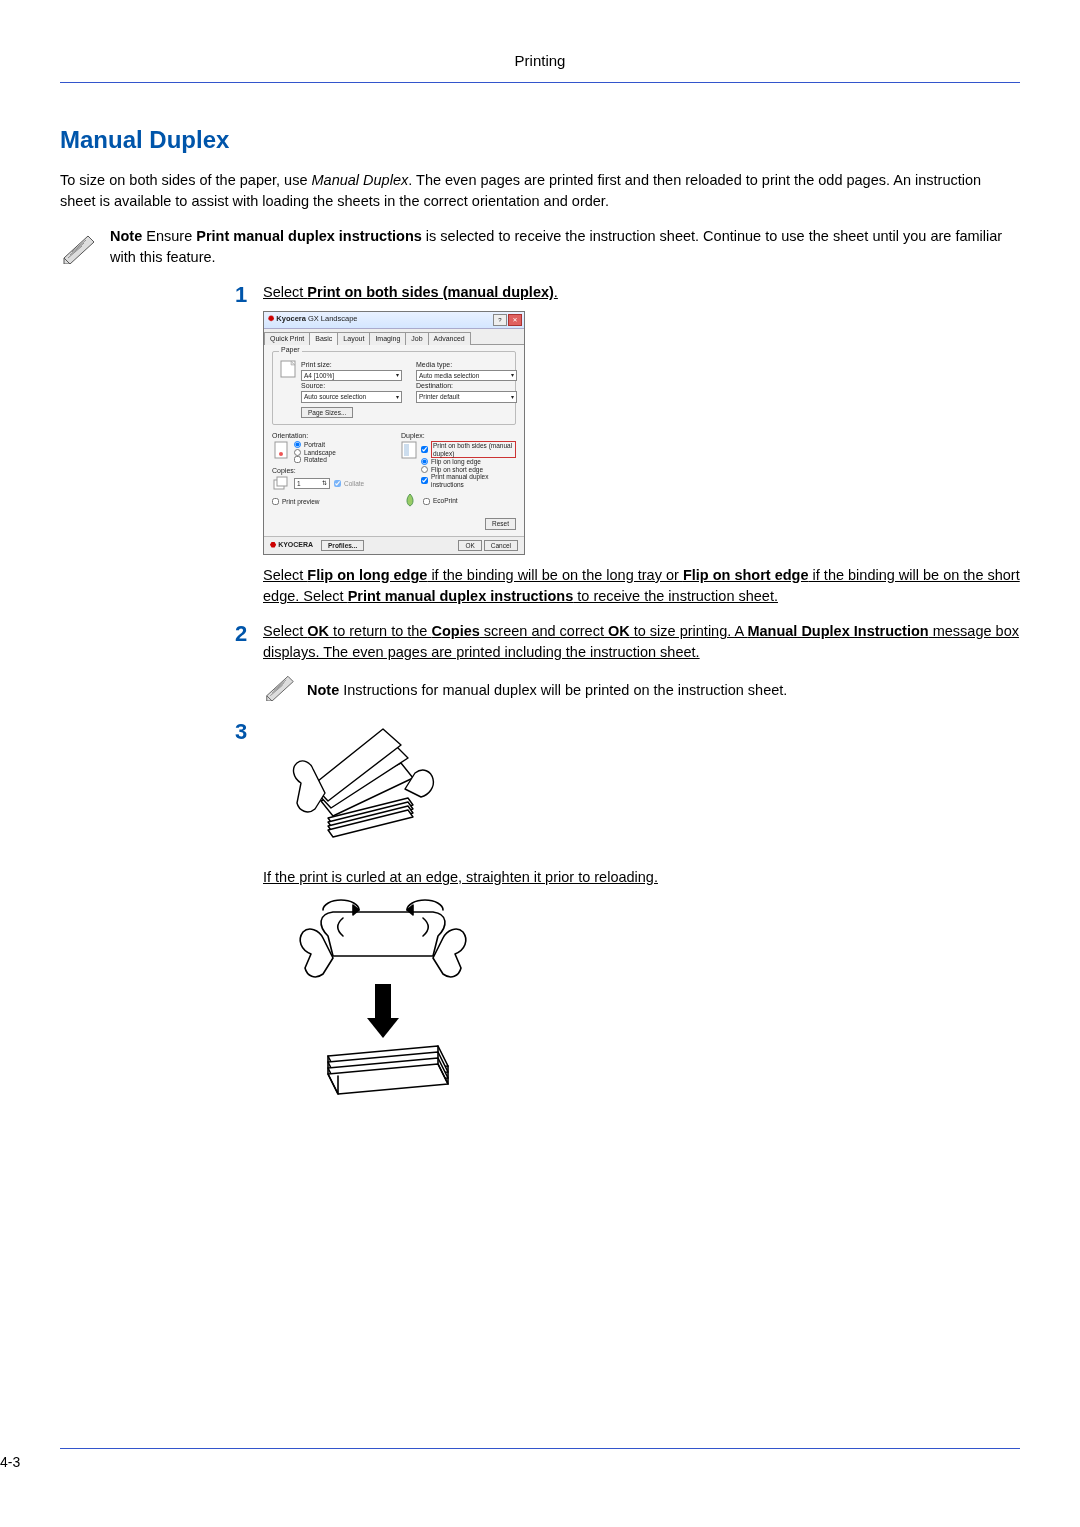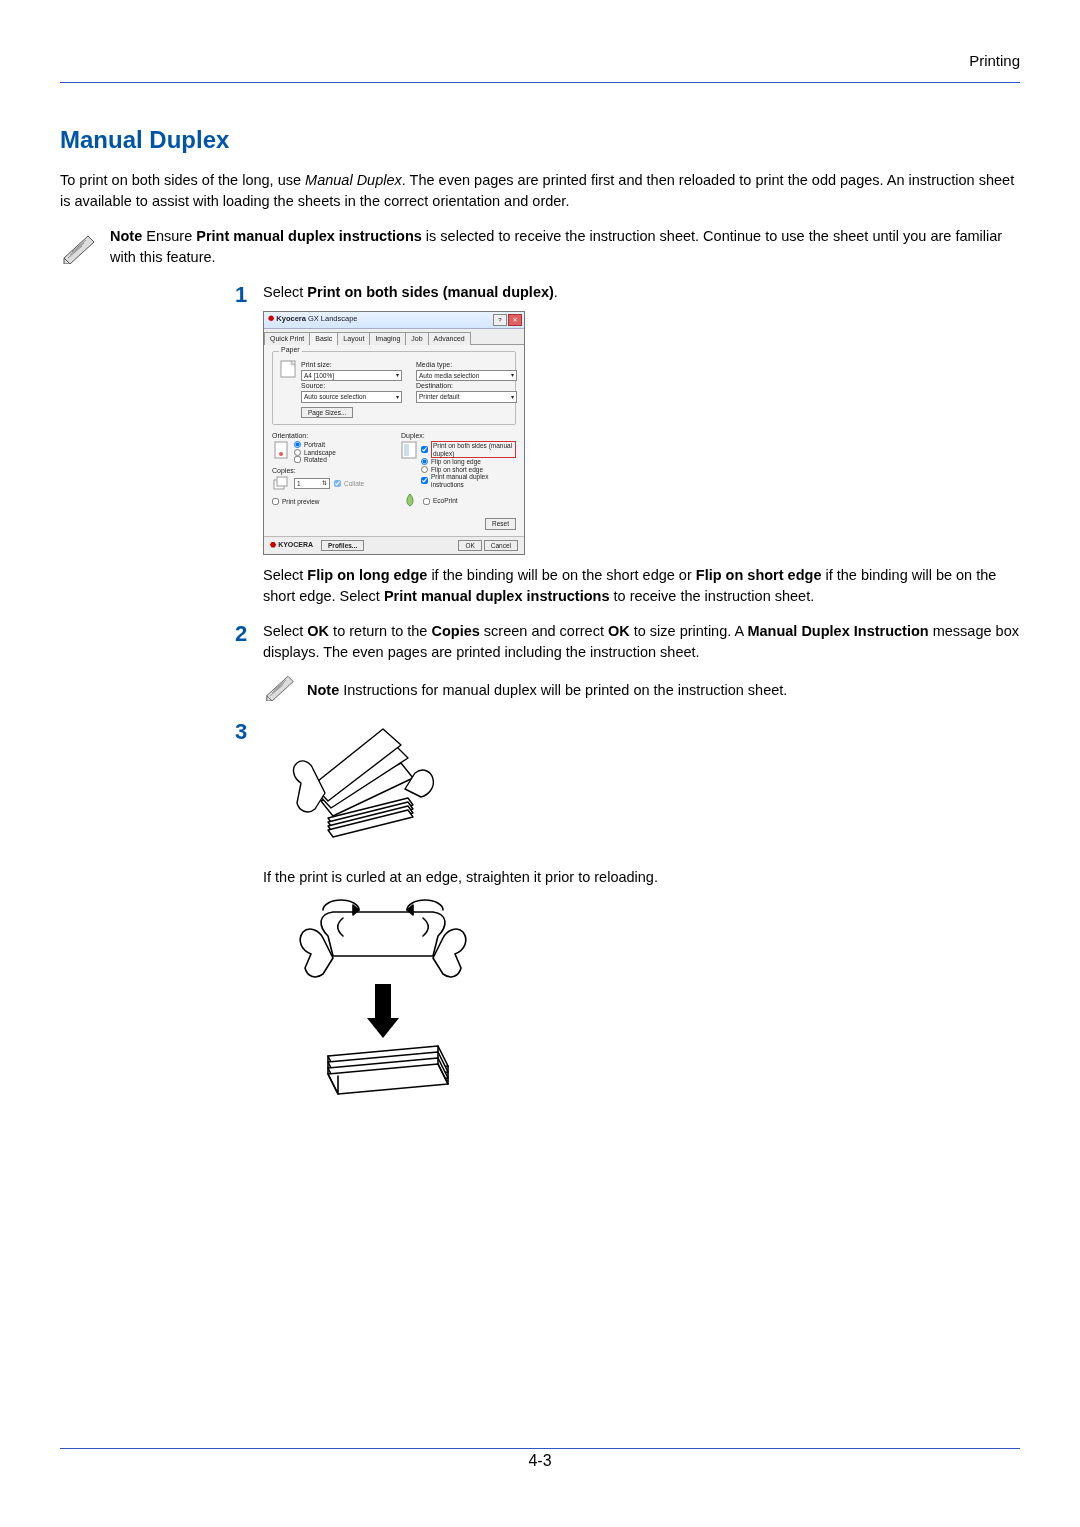--- a/index.html
+++ b/index.html
@@ -13,21 +13,21 @@
   }
   .page {
     width: 1080px;
     margin: 0 auto;
     padding: 50px 60px 40px 60px;
     box-sizing: border-box;
     position: relative;
     min-height: 1527px;
   }
   .section-tab {
-    text-align: right;
+    text-align: center;
     font-size: 15px;
     margin-bottom: 10px;
   }
   hr.rule {
     border: none;
     border-top: 1px solid #3355cc;
     margin: 0;
   }
   h2.heading {
     color: #0055aa;
@@ -61,21 +61,21 @@
     font-size: 22px;
     font-family: Arial, sans-serif;
     width: 28px;
     flex: 0 0 28px;
     line-height: 1;
     padding-top: 2px;
   }
   .step-body {
     flex: 1;
   }
-  .step-body p { margin: 0 0 8px 0; }
+  .step-body p { margin: 0 0 8px 0; text-decoration: underline; }
   .dialog-wrap {
     margin: 8px 0 10px 0;
   }
   
   .dialog {
     width: 260px;
     border: 1px solid #777;
     font-size: 7px;
     background: #f4f4f4;
     line-height: 1.15;
@@ -150,22 +150,21 @@
   .brand .r{color:#c00;}
   .step-inner-note {
     display:flex; align-items:flex-end; gap:10px; margin:8px 0 12px 0;
   }
   .step-inner-note .note-icon { flex:0 0 34px; margin-right:0; }
   .illus { margin: 4px 0 8px 10px; }
   .page-num {
     position:absolute;
     bottom: 55px;
     left:0; right:0;
-    text-align:center;
-    font-size:16px;
+    font-size:14px;
   }
   .bottom-rule {
     position:absolute;
     bottom: 78px;
     left:60px; right:60px;
     border-top:1px solid #3355cc;
   }
   .icon-stack-a {
     display:inline-block;
     width:18px;
@@ -176,21 +175,21 @@
 </head>
 <body>
 
 <div class="page">
   <div class="section-tab">Printing</div>
   <hr class="rule">
 
   <h2 class="heading">Manual Duplex</h2>
 
   <p class="intro">
-    <span>To print on both sides of the long, use </span><em>Manual Duplex</em><span>. The even pages are printed first and then reloaded to print the odd pages. An instruction sheet is available to assist with loading the sheets in the correct orientation and order.</span>
+    <span>To size on both sides of the paper, use </span><em>Manual Duplex</em><span>. The even pages are printed first and then reloaded to print the odd pages. An instruction sheet is available to assist with loading the sheets in the correct orientation and order.</span>
   </p>
 
   <div class="note-row">
     <span class="note-icon">
       <svg width="38" height="34" viewBox="0 0 38 34">
         <path d="M4 28 L28 6 L34 12 L10 34 L4 34 Z" fill="#ddd" stroke="#555" stroke-width="1"></path>
         <path d="M4 28 L10 34" stroke="#555" stroke-width="1" fill="none"></path>
         <line x1="10" y1="10" x2="30" y2="30" stroke="#888" stroke-width="0"></line>
         <line x1="12" y1="22" x2="26" y2="10" stroke="#777" stroke-width="0.8"></line>
         <line x1="10" y1="25" x2="24" y2="13" stroke="#777" stroke-width="0.8"></line>
@@ -367,21 +366,21 @@
             <span class="brand"><span class="r">⬣</span><span>KYOCERA</span>&nbsp;&nbsp;<span class="btn-s">Profiles...</span></span>
             <span>
               <span class="btn-s">OK</span>
               <span class="btn-s">Cancel</span>
             </span>
           </div>
         </div>
       </div>
 
       <p>
-        <span>Select </span><b>Flip on long edge</b><span> if the binding will be on the short edge or </span><b>Flip on short edge</b><span> if the binding will be on the short edge. Select </span><b>Print manual duplex instructions</b><span> to receive the instruction sheet.</span>
+        <span>Select </span><b>Flip on long edge</b><span> if the binding will be on the long tray or </span><b>Flip on short edge</b><span> if the binding will be on the short edge. Select </span><b>Print manual duplex instructions</b><span> to receive the instruction sheet.</span>
       </p>
     </div>
   </div>
 
   <div class="step">
     <div class="step-num">2</div>
     <div class="step-body">
       <p>
         <span>Select </span><b>OK</b><span> to return to the </span><b>Copies</b><span> screen and correct </span><b>OK</b><span> to size printing. A </span><b>Manual Duplex Instruction</b><span> message box displays. The even pages are printed including the instruction sheet.</span>
       </p>

